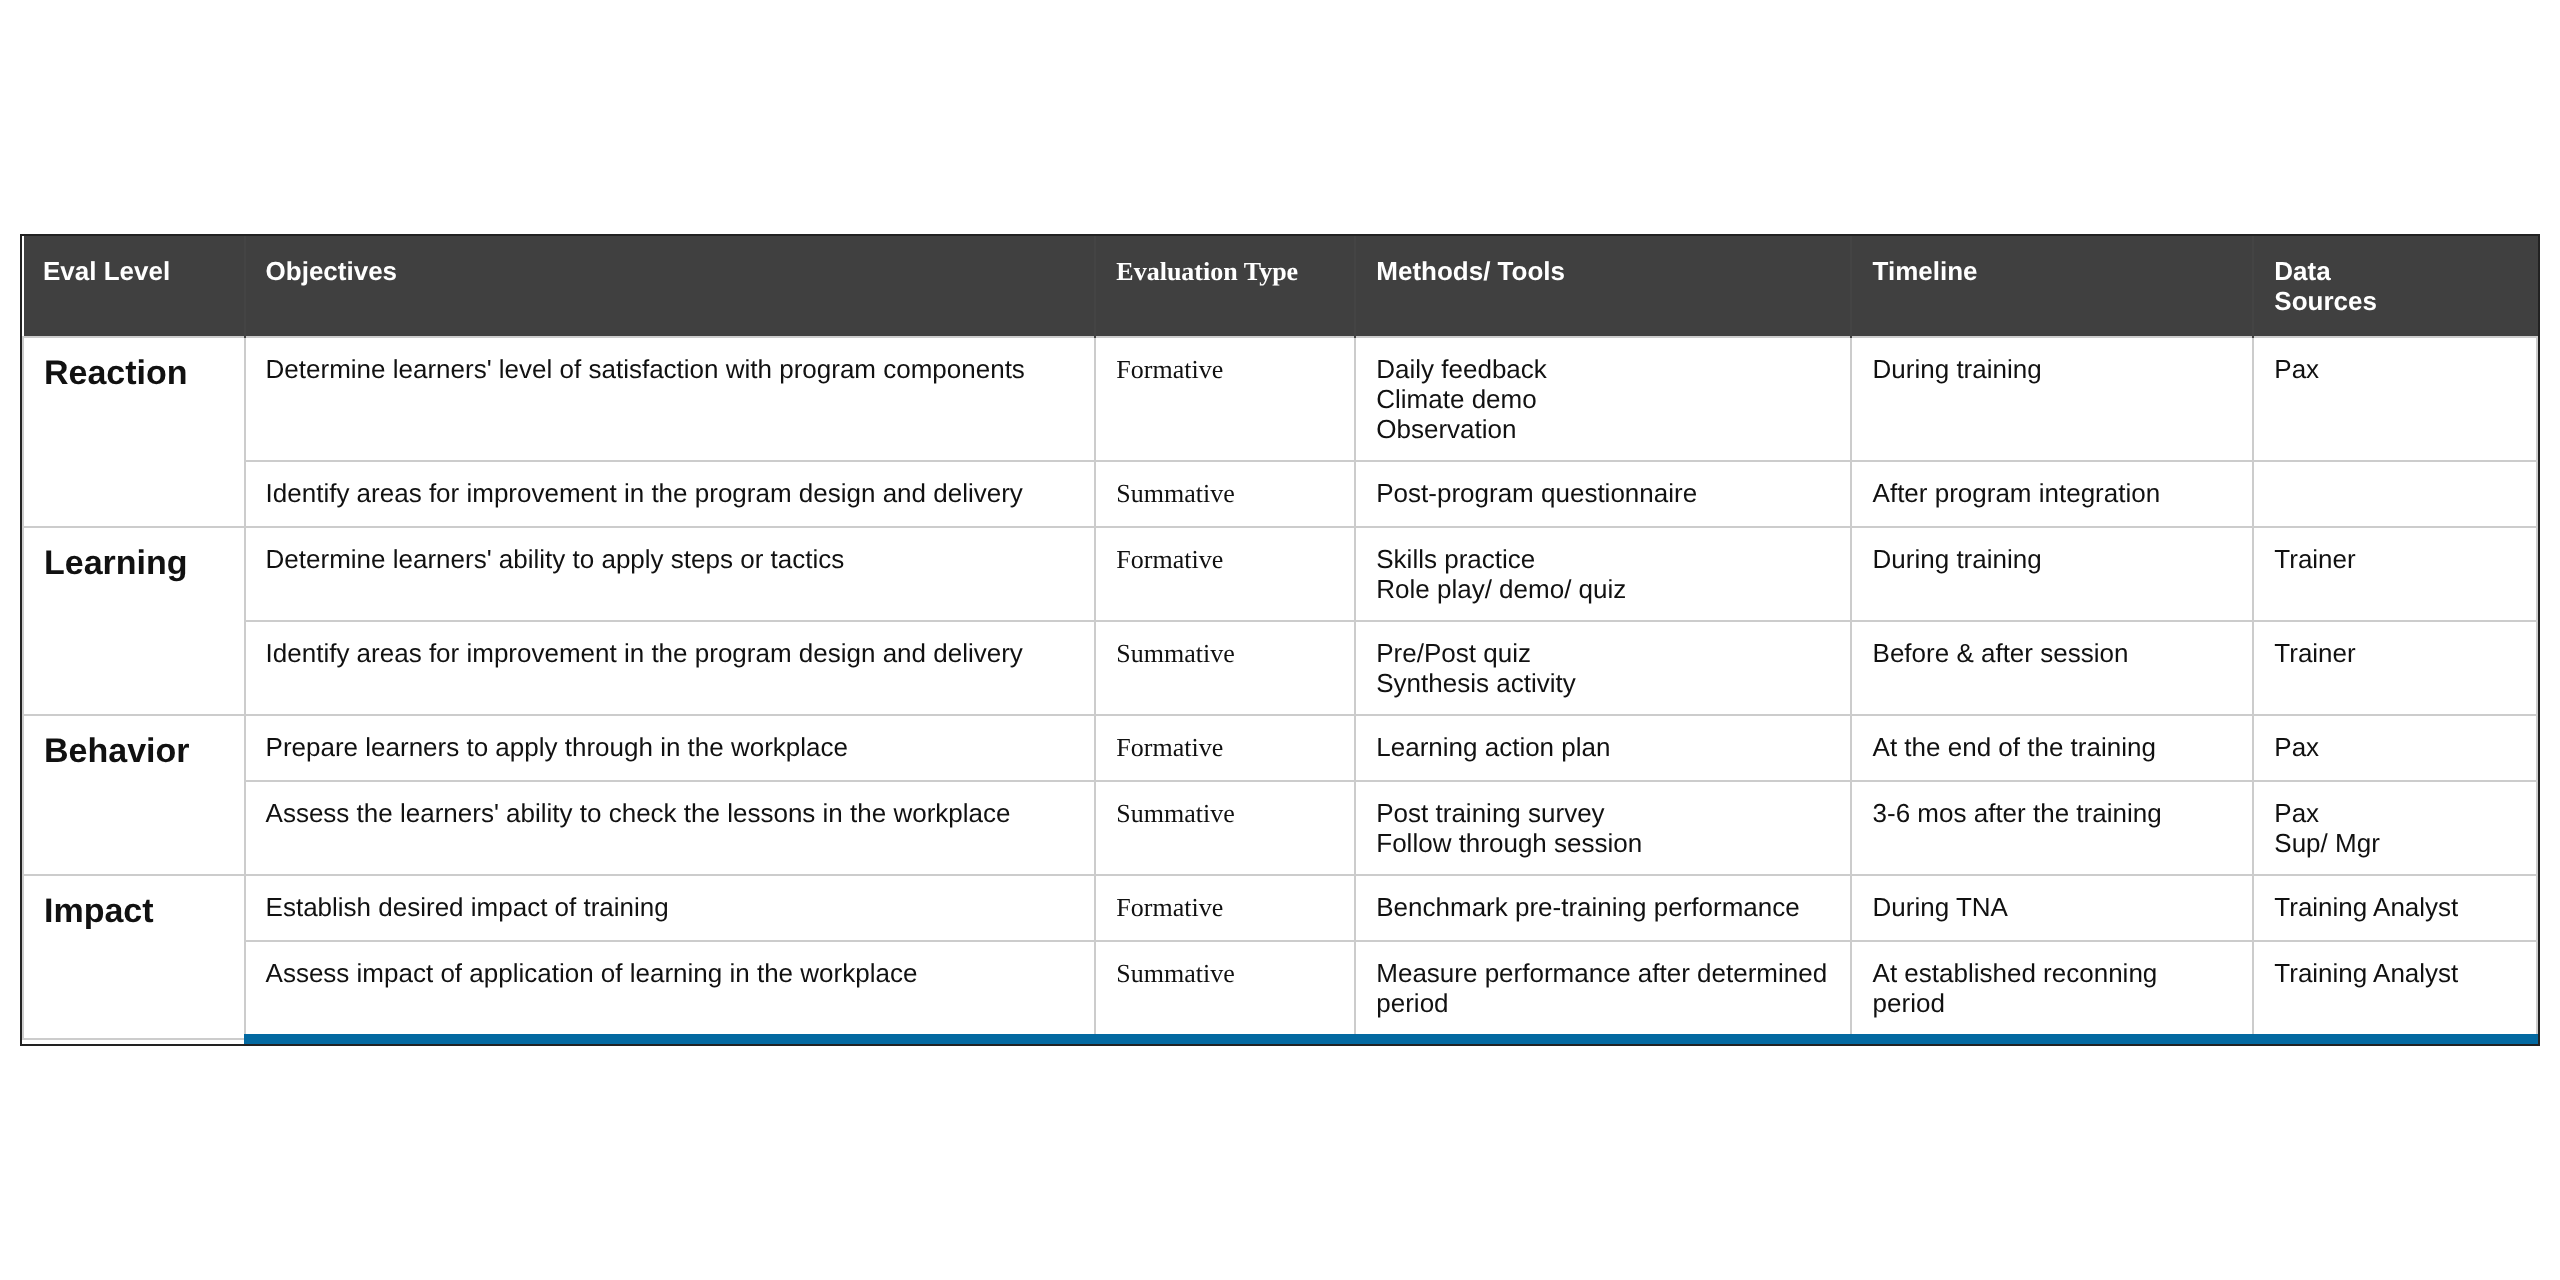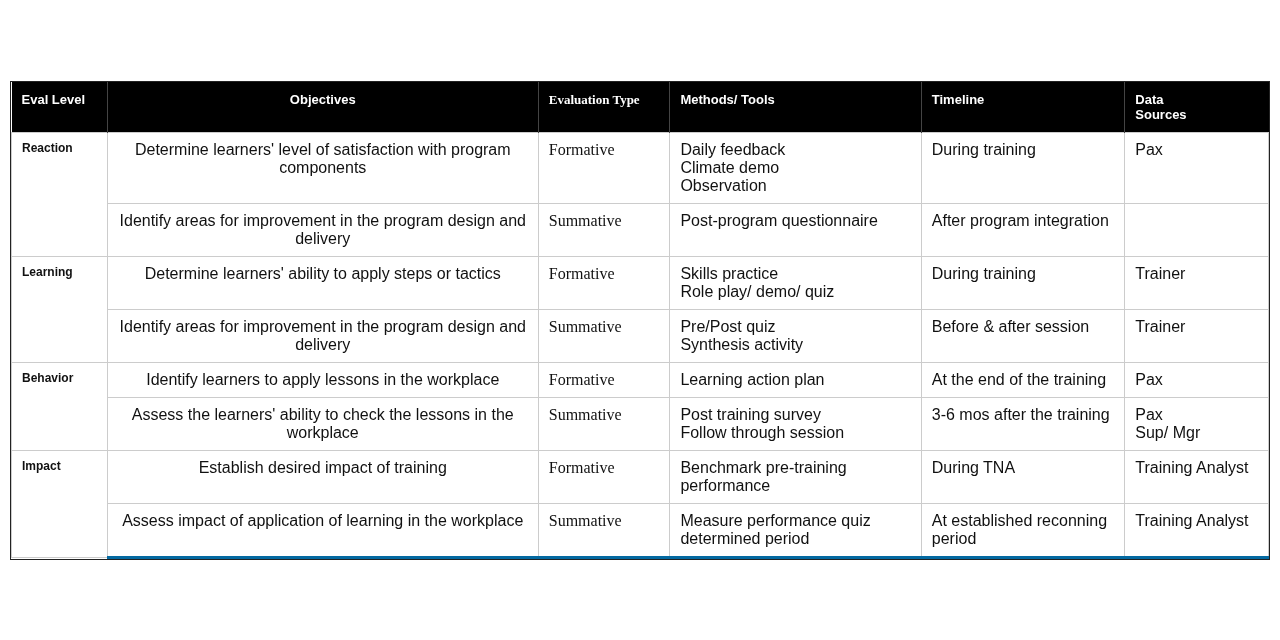--- a/index.html
+++ b/index.html
@@ -16,49 +16,49 @@
     .table-wrapper {
       width: 1260px;
       border: 1.5px solid #222;
       border-collapse: collapse;
     }
     table {
       width: 100%;
       border-collapse: collapse;
     }
     thead tr {
-      background: #000000;
+      background: #404040;
       color: #fff;
     }
     thead th {
       padding: 10px 10px;
       text-align: left;
       font-weight: bold;
       font-size: 13px;
       border-right: 1px solid #444;
       vertical-align: top;
     }
     thead th:last-child { border-right: none; }
     tbody td {
       border: 1px solid #ccc;
       padding: 8px 10px;
       vertical-align: top;
-      font-size: 16px;
+      font-size: 13px;
       color: #111;
     }
     .eval-level-cell {
       font-weight: bold;
-      font-size: 12px;
+      font-size: 17px;
       vertical-align: top;
     }
     tbody tr:last-child td {
-      border-bottom: 3px solid #0369a1;
+      border-bottom: 5px solid #0369a1;
     }
     .col-eval { width: 80px; }
-    .col-obj  { width: 360px; text-align: center; }
+    .col-obj  { width: 360px; }
     .col-type { width: 110px; font-family: Liberation Serif, serif; }
     .col-meth { width: 210px; }
     .col-time { width: 170px; margin-left: 36px; }
     .col-data { width: 120px; }
   </style>
 </head>
 <body>
 
 <div class="table-wrapper">
   <table>
@@ -103,21 +103,21 @@
         <tr>
           <td class="col-obj">Identify areas for improvement in the program design and delivery</td>
           <td class="col-type">Summative</td>
           <td class="col-meth" style="white-space: pre-line;">Pre/Post quiz
 Synthesis activity</td>
           <td class="col-time">Before &amp; after session</td>
           <td class="col-data" style="white-space: pre-line;">Trainer</td>
         </tr>
         <tr>
           <td rowspan="2" class="eval-level-cell col-eval">Behavior</td>
-          <td class="col-obj">Identify learners to apply lessons in the workplace</td>
+          <td class="col-obj">Prepare learners to apply through in the workplace</td>
           <td class="col-type">Formative</td>
           <td class="col-meth" style="white-space: pre-line;">Learning action plan</td>
           <td class="col-time">At the end of the training</td>
           <td class="col-data" style="white-space: pre-line;">Pax</td>
         </tr>
         <tr>
           <td class="col-obj">Assess the learners'  ability to check the lessons in the workplace</td>
           <td class="col-type">Summative</td>
           <td class="col-meth" style="white-space: pre-line;">Post training survey
 Follow through session</td>
@@ -129,19 +129,19 @@
           <td rowspan="2" class="eval-level-cell col-eval">Impact</td>
           <td class="col-obj">Establish desired impact of training</td>
           <td class="col-type">Formative</td>
           <td class="col-meth" style="white-space: pre-line;">Benchmark pre-training performance</td>
           <td class="col-time">During TNA</td>
           <td class="col-data" style="white-space: pre-line;">Training Analyst</td>
         </tr>
         <tr>
           <td class="col-obj">Assess impact of application of learning in the workplace</td>
           <td class="col-type">Summative</td>
-          <td class="col-meth" style="white-space: pre-line;">Measure performance quiz determined period</td>
+          <td class="col-meth" style="white-space: pre-line;">Measure performance after determined period</td>
           <td class="col-time">At established reconning period</td>
           <td class="col-data" style="white-space: pre-line;">Training Analyst</td>
         </tr>
       </tbody>
   </table>
 </div>
 
 </body></html>

